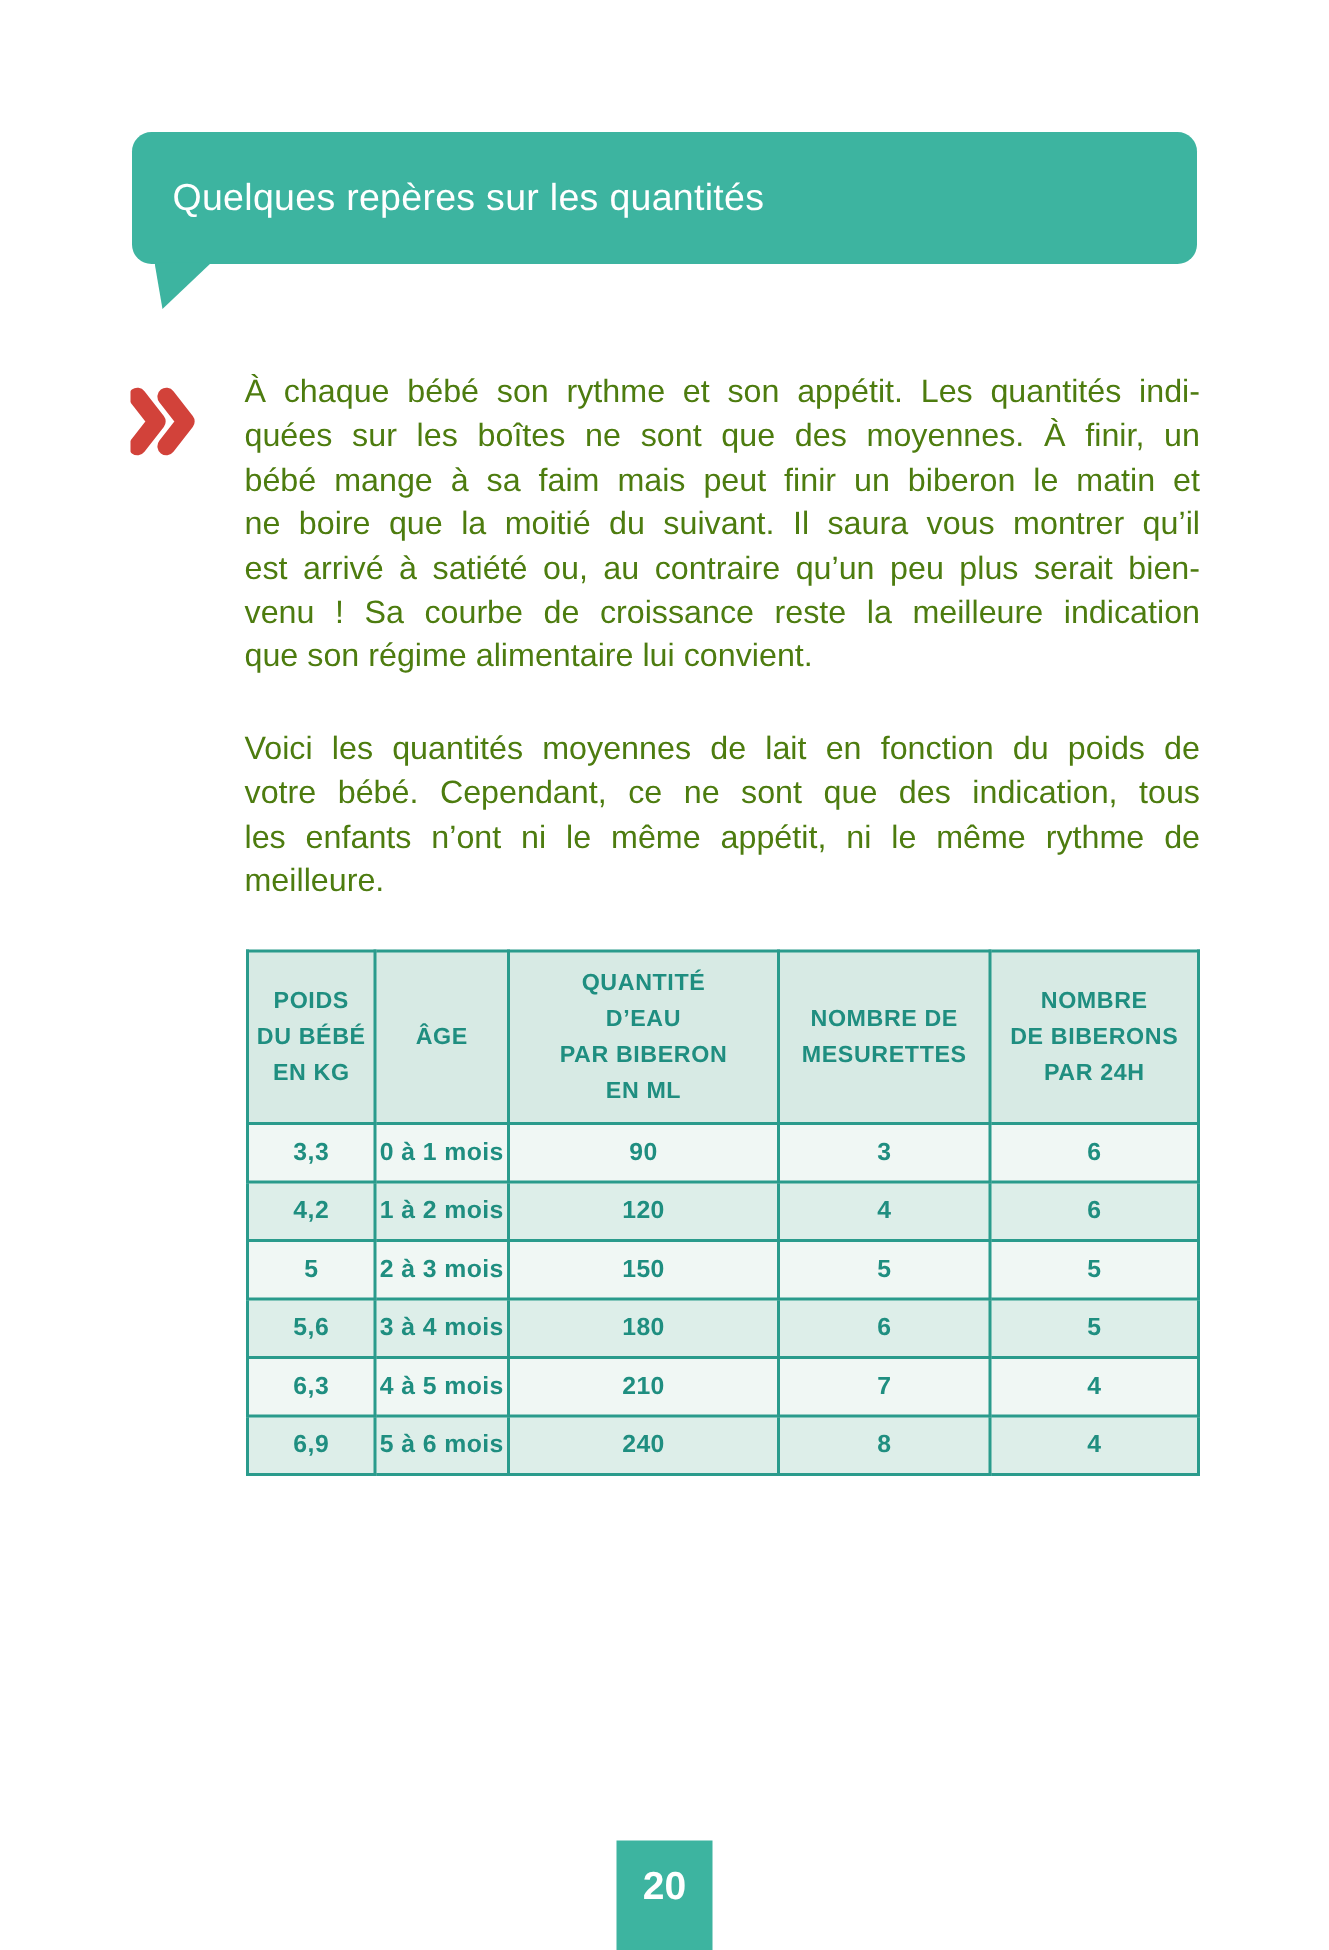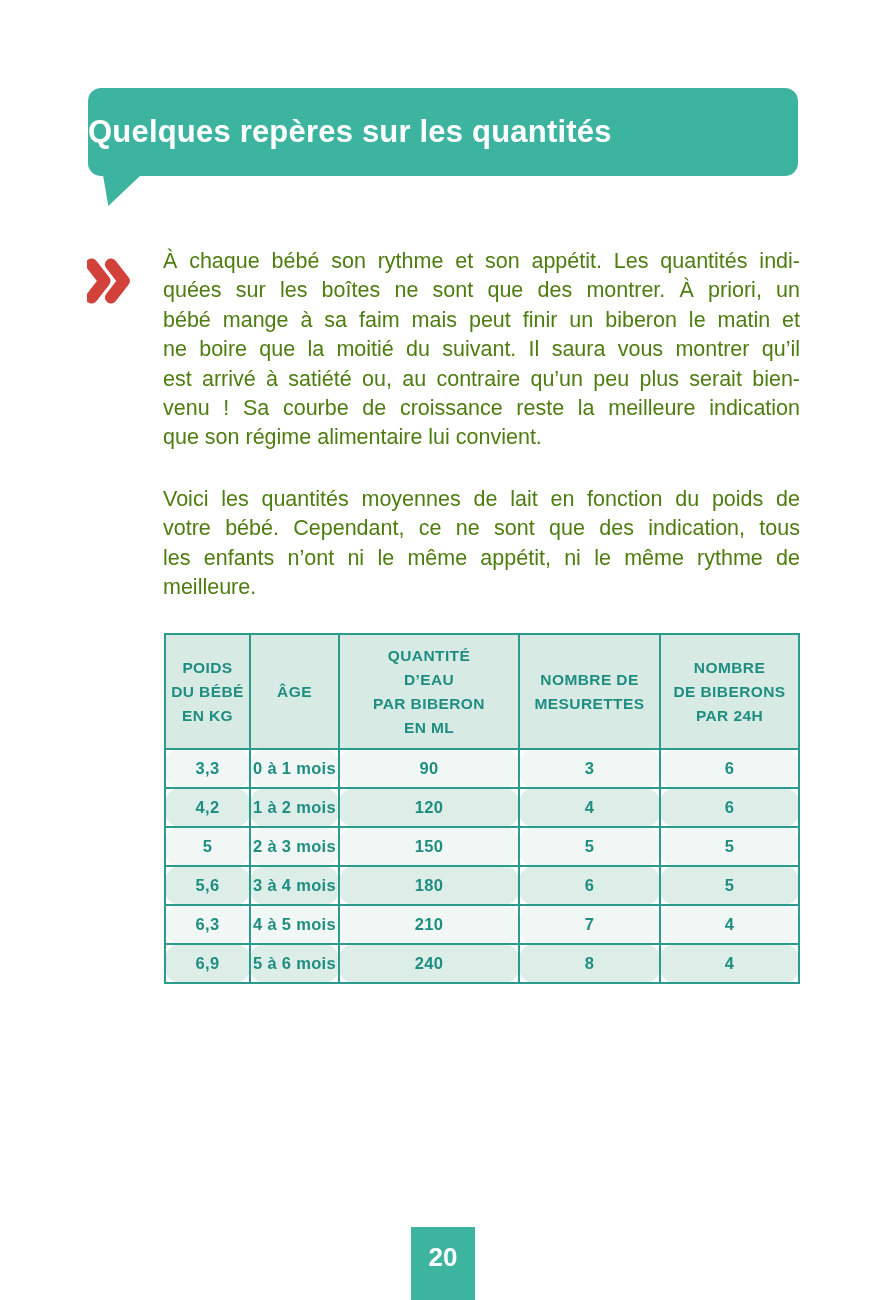--- a/index.html
+++ b/index.html
@@ -18,23 +18,24 @@
   
   .banner {
     position: absolute;
     left: 88px; top: 88px;
     width: 710px; height: 88px;
     background: #3db4a0;
     border-radius: 13px;
   }
   .banner-title {
     color: #ffffff;
-    font-size: 31px;
-    font-weight: bold;
+    font-size: 25px;
+    font-weight: normal;
     line-height: 88px;
+    padding-left: 27px;
     letter-spacing: 0.2px;
     white-space: nowrap;
   }
   .banner-tail {
     position: absolute;
     left: 15px; top: 87px;
     width: 38px; height: 31px;
     background: #3db4a0;
     clip-path: polygon(0 0, 100% 0, 14% 100%);
   }
@@ -84,21 +85,20 @@
     font-weight: bold;
     line-height: 24px;
     letter-spacing: 0.4px;
     white-space: pre-line;
   }
   .qty-table td {
     height: 39px;
     font-size: 16.5px;
     font-weight: 600;
     letter-spacing: 0.3px;
-    border-radius: 15px;
   }
   .qty-table tr.row-light td { background: #f0f7f4; }
   .qty-table tr.row-tint  td { background: #ddeee9; }
 
   
   .page-number-box {
     position: absolute;
     left: 411px; top: 1227px;
     width: 64px; height: 73px;
     background: #3db4a0;
@@ -125,21 +125,21 @@
   <div class="chevron-wrap">
     <svg width="46" height="46" viewBox="0 0 50 48" xmlns="http://www.w3.org/2000/svg">
       <path d="M5,6 L19,24 L5,42" fill="none" stroke="#d2423a" stroke-width="13" stroke-linecap="round" stroke-linejoin="round"></path>
       <path d="M26,6 L40,24 L26,42" fill="none" stroke="#d2423a" stroke-width="13" stroke-linecap="round" stroke-linejoin="round"></path>
     </svg>
   </div>
 
   <div class="text-col">
     <div class="para">
       <div class="line">À chaque bébé son rythme et son appétit. Les quantités indi-</div>
-      <div class="line">quées sur les boîtes ne sont que des montrer. À priori, un</div>
+      <div class="line">quées sur les boîtes ne sont que des moyennes. À finir, un</div>
       <div class="line">bébé mange à sa faim mais peut finir un biberon le matin et</div>
       <div class="line">ne boire que la moitié du suivant. Il saura vous montrer qu’il</div>
       <div class="line">est arrivé à satiété ou, au contraire qu’un peu plus serait bien-</div>
       <div class="line">venu ! Sa courbe de croissance reste la meilleure indication</div>
       <div class="line last">que son régime alimentaire lui convient.</div>
     </div>
     <div class="para">
       <div class="line">Voici les quantités moyennes de lait en fonction du poids de</div>
       <div class="line">votre bébé. Cependant, ce ne sont que des indication, tous</div>
       <div class="line">les enfants n’ont ni le même appétit, ni le même rythme de</div>

